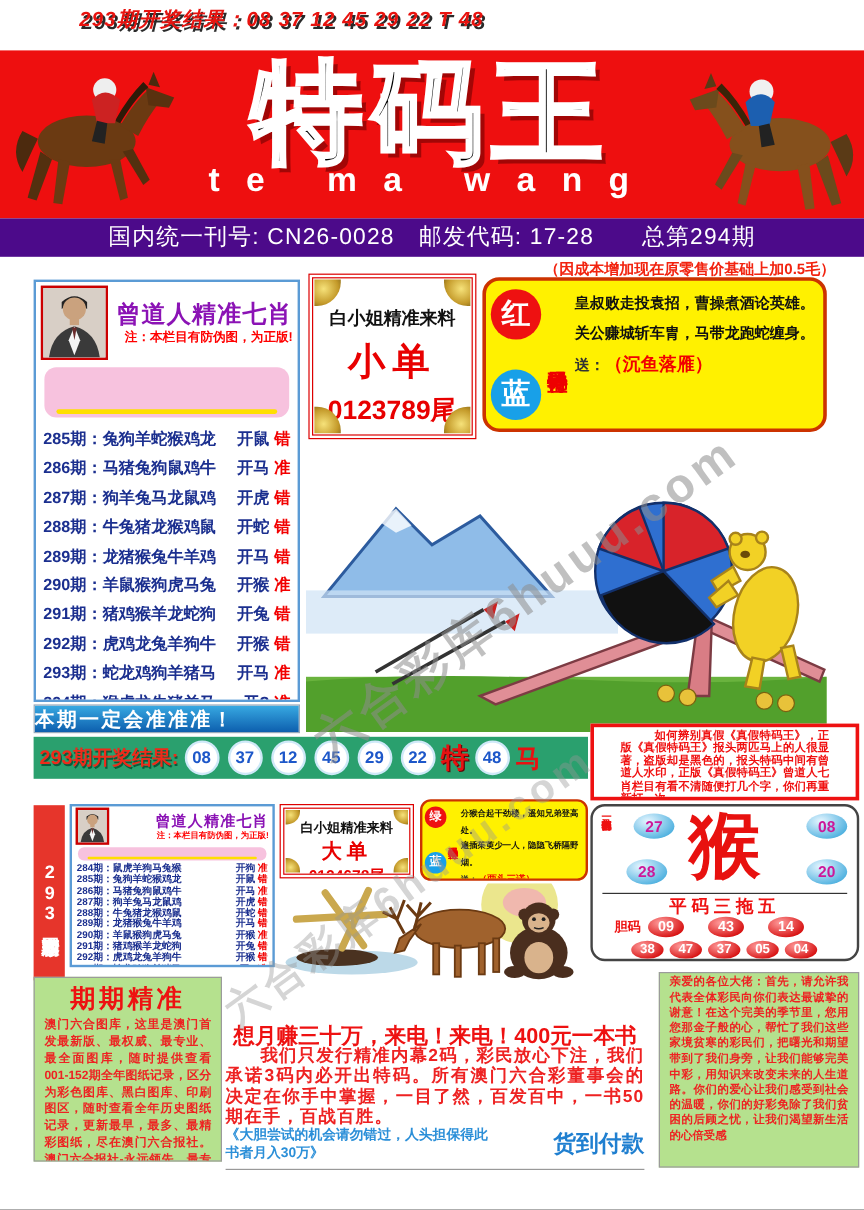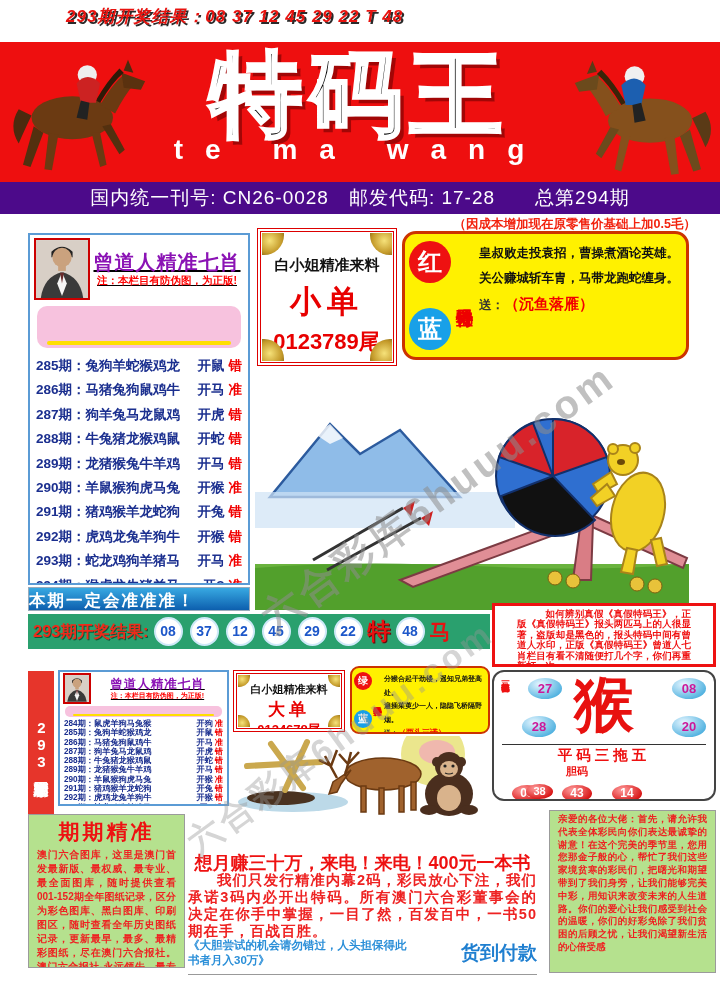--- a/index.html
+++ b/index.html
@@ -22,21 +22,21 @@
   .horse.right{right:2px;transform:scaleX(-1);}
 
   .pub-bar{top:182px;left:0;width:720px;height:32px;background:#4c0a8a;color:#fff;
     font-size:19px;line-height:32px;text-align:center;letter-spacing:1px;}
   .price-notice{top:216px;right:24px;color:#f2230f;font-size:12.5px;font-weight:bold;}
 
   
   .zbox{left:28px;top:233px;width:222px;height:352px;border:2px solid #5b9bd5;background:#fff;box-sizing:border-box;overflow:hidden;}
   .zhead{display:flex;align-items:center;padding:3px 4px;}
   .portrait{border:2px solid #c00;background:#ddd;flex:0 0 auto;}
-  .zt{flex:1;text-align:center;text-decoration:underline;}
+  .zt{flex:1;text-align:right;}
   .ztitle{color:#8b13b5;font-weight:900;font-size:20px;line-height:24px;letter-spacing:1px;}
   .znote{color:#f00;font-weight:bold;font-size:10.5px;}
   .pinkbox{margin:3px 7px 6px;height:42px;background:#f7c2de;border-radius:10px;position:relative;}
   .pinkbox::after{content:"";position:absolute;left:5%;bottom:3px;width:90%;height:4px;background:#ffdf00;border-radius:2px;}
   .zrows{padding:0 6px;}
   .zrow{display:flex;justify-content:space-between;font-weight:bold;color:#1b2f8f;}
   .zbox .zrow{font-size:13.5px;line-height:24.4px;}
   .zr-right{white-space:nowrap;}
   .zr-open{color:#1b2f8f;}
   .zr-verdict{color:#f20000;margin-left:4px;}
@@ -108,21 +108,21 @@
   .mk-vstrip{position:absolute;left:5px;top:4px;height:66px;writing-mode:vertical-rl;text-orientation:upright;
     color:#e11;font-weight:900;font-size:8.5px;line-height:14px;}
   .mk-zodiac{position:absolute;left:0;right:0;top:-2px;text-align:center;color:#e8110f;
     font-size:60px;line-height:70px;font-weight:900;}
   .boval{position:absolute;width:34px;height:21px;border-radius:50%;
     background:radial-gradient(ellipse at 35% 30%,#e6f6ff,#49aede 80%);
     color:#cc1899;font-weight:900;font-size:13px;text-align:center;line-height:21px;}
   .mk-div{position:absolute;left:8px;right:8px;top:72px;border-top:1.5px solid #333;}
   .mk-pingma{position:absolute;left:0;right:0;top:74px;text-align:center;color:#e11;
     font-weight:900;font-size:14.5px;letter-spacing:4px;}
-  .mk-row{position:absolute;display:flex;align-items:center;gap:6px;flex-direction:column;}
+  .mk-row{position:absolute;display:flex;align-items:center;gap:6px;}
   .mk-danma{left:18px;top:92px;}
   .mk-tuo{left:32px;top:112px;gap:5px;}
   .dm-label{color:#e11;font-weight:900;font-size:11px;}
   .roval{width:30px;height:17px;border-radius:50%;display:inline-block;
     background:radial-gradient(ellipse at 35% 30%,#ff9d9d,#d81414 75%);
     color:#fff;font-weight:900;font-size:12px;text-align:center;line-height:17px;}
   .roval.small{width:27px;height:15px;font-size:11px;line-height:15px;}
 
   
   .replay-strip{left:28px;top:671px;width:26px;height:146px;background:#e6352b;color:#fff;

